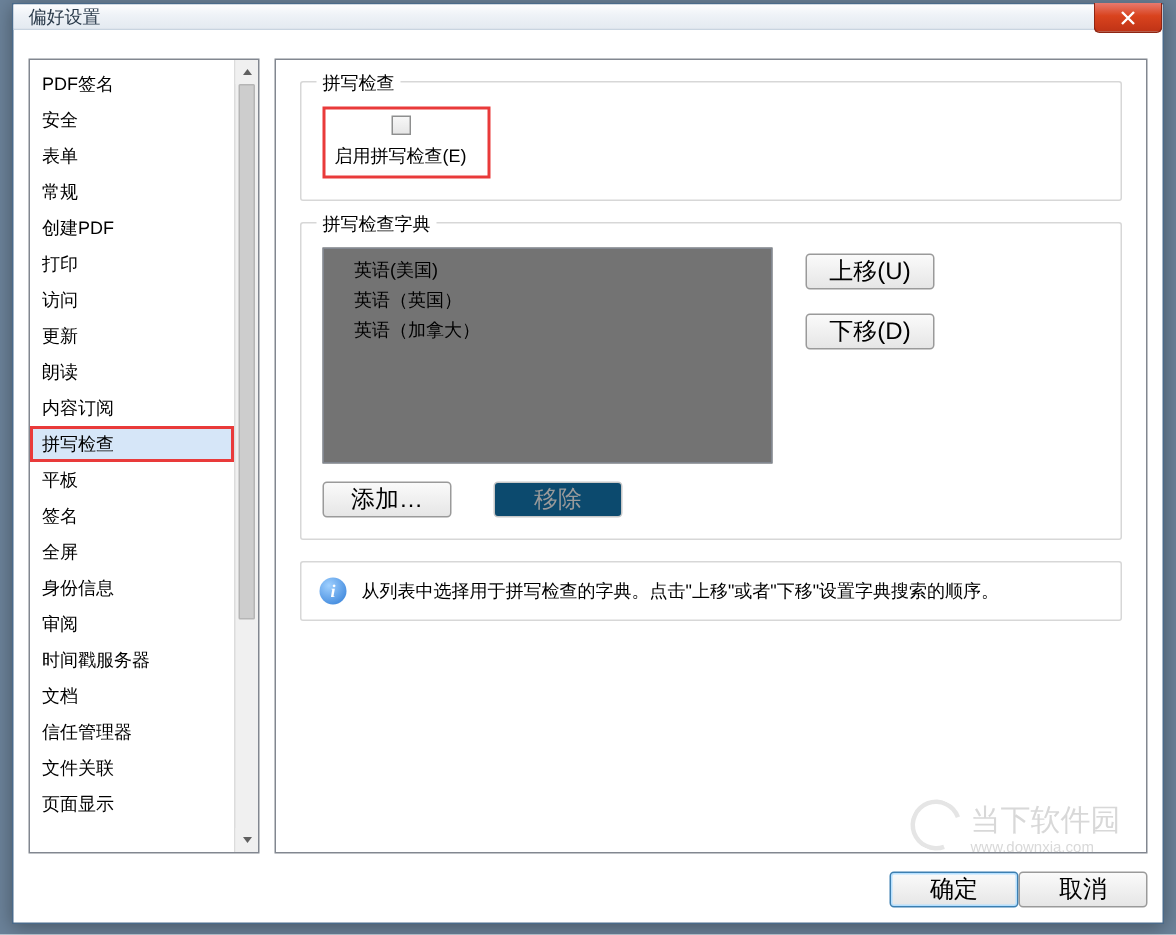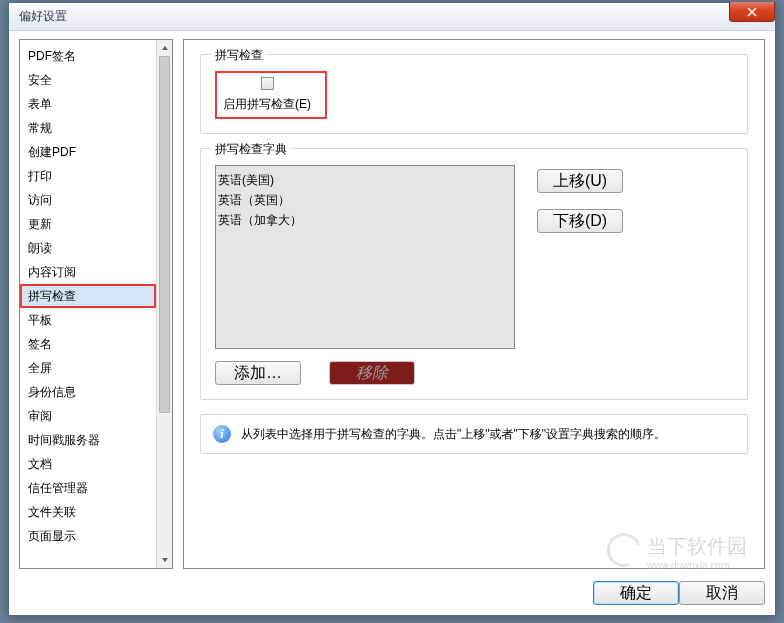--- a/index.html
+++ b/index.html
@@ -14,21 +14,21 @@
 }
 .window {
   position: absolute;
   left: 8px; top: 2px;
   width: 768px; height: 614px;
   background: #fff;
   border: 1px solid #4a6a8a;
   box-shadow: 0 2px 12px rgba(0,0,0,.35);
 }
 .titlebar {
-  height: 28px;
+  height: 17px;
   background: linear-gradient(#fdfdfe,#eef2f7 45%,#e4eaf1);
   border-bottom: 1px solid #c9d4e0;
   display: flex;
   align-items: center;
   padding-left: 10px;
   position: relative;
 }
 .titlebar .title { color: #2b3b4b; font-size: 12px; }
 .close-btn {
   position: absolute;
@@ -125,38 +125,38 @@
   width: 13px; height: 13px;
   border: 1px solid #8e8f8f;
   background: linear-gradient(#f7f7f7,#e6e6e6);
 }
 .dict-group .dict-body {
   display: flex;
   gap: 22px;
   align-items: flex-start;
 }
 .listbox {
-  width: 300px; height: 184px;
+  width: 300px; height: 144px;
   border: 1px solid #828790;
-  background: #e5e5e5;
-  padding: 4px 2px;
+  background: #737373;
+  padding: 4px 20px;
 }
 .listbox .li-item { line-height: 20px; }
 .btn {
   min-width: 86px;
   height: 24px;
   border: 1px solid #9a9a9a;
   background: linear-gradient(#fafafa,#e6e6e6);
   border-radius: 3px;
   padding: 0 12px;
   font-size: 16px;
   cursor: pointer;
   display: inline-flex; align-items: center; justify-content: center;
 }
-.btn.disabled { color: #9a9a9a; border-color: #c8c8c8; background:#7f1d1d; cursor: default; font-style: italic; }
+.btn.disabled { color: #9a9a9a; border-color: #c8c8c8; background:#0c4a6e; cursor: default; }
 .side-btns { display:flex; flex-direction:column; gap:16px; margin-top:4px;}
 .bottom-btns { display:flex; gap:28px; margin-top:12px;}
 
 .info-box {
   border: 1px solid #d7d7d7;
   border-radius: 2px;
   padding: 10px 12px;
   display: flex;
   align-items: center;
   gap: 10px;

